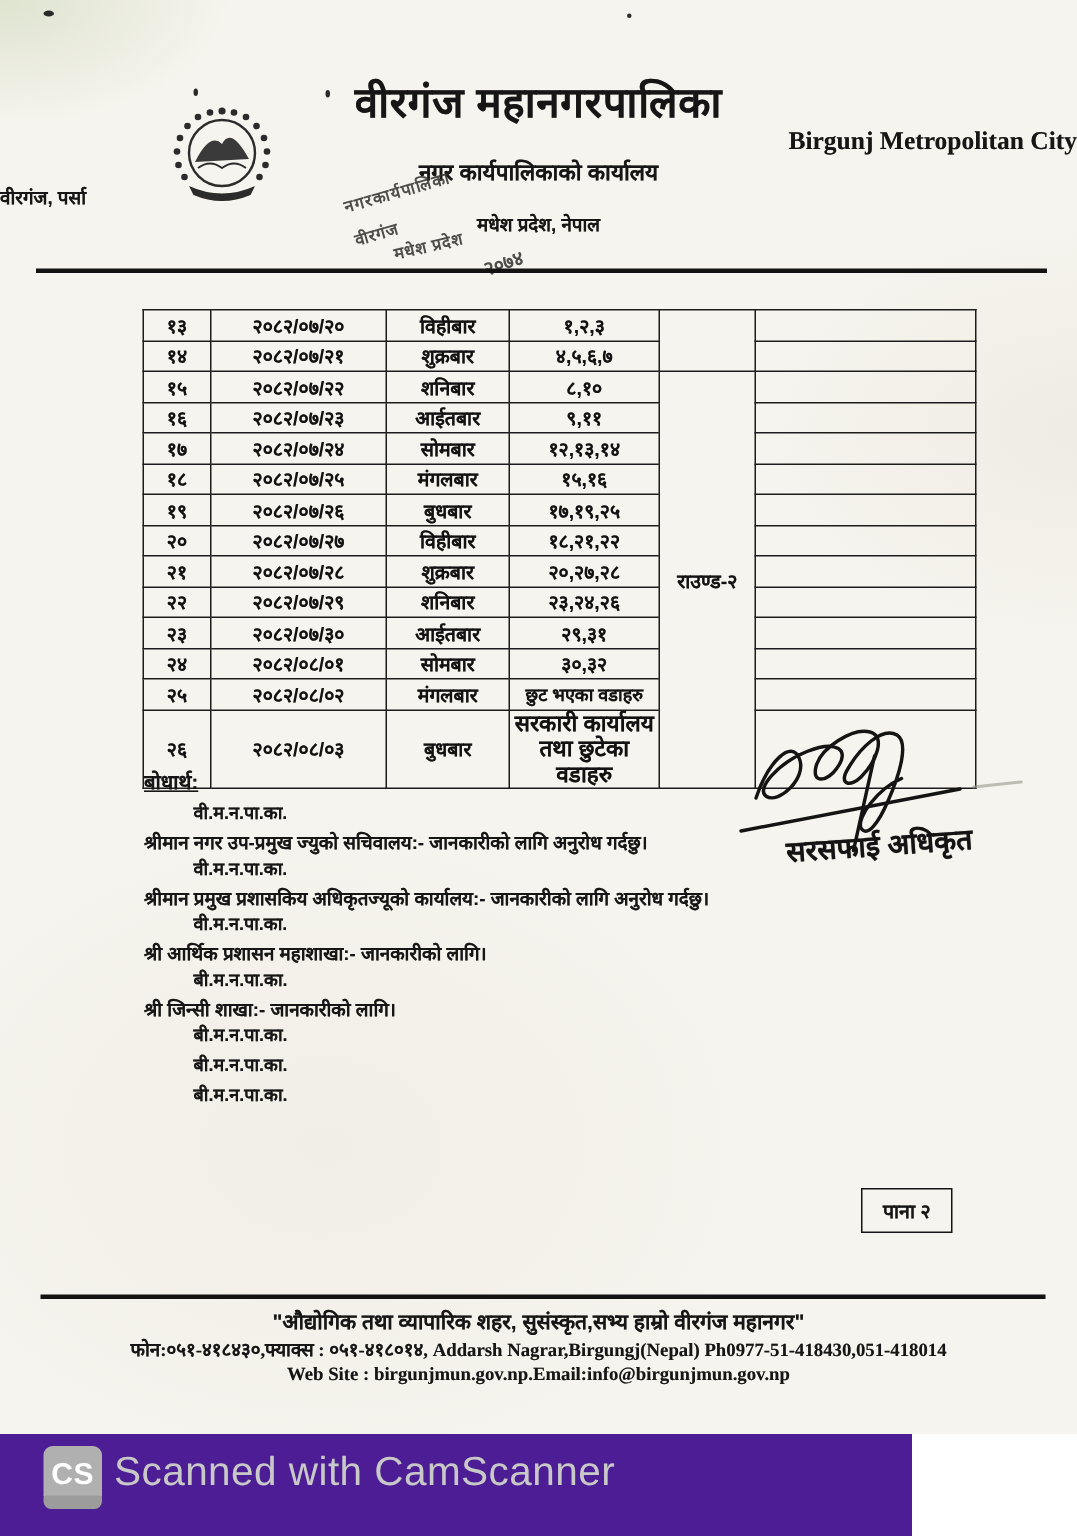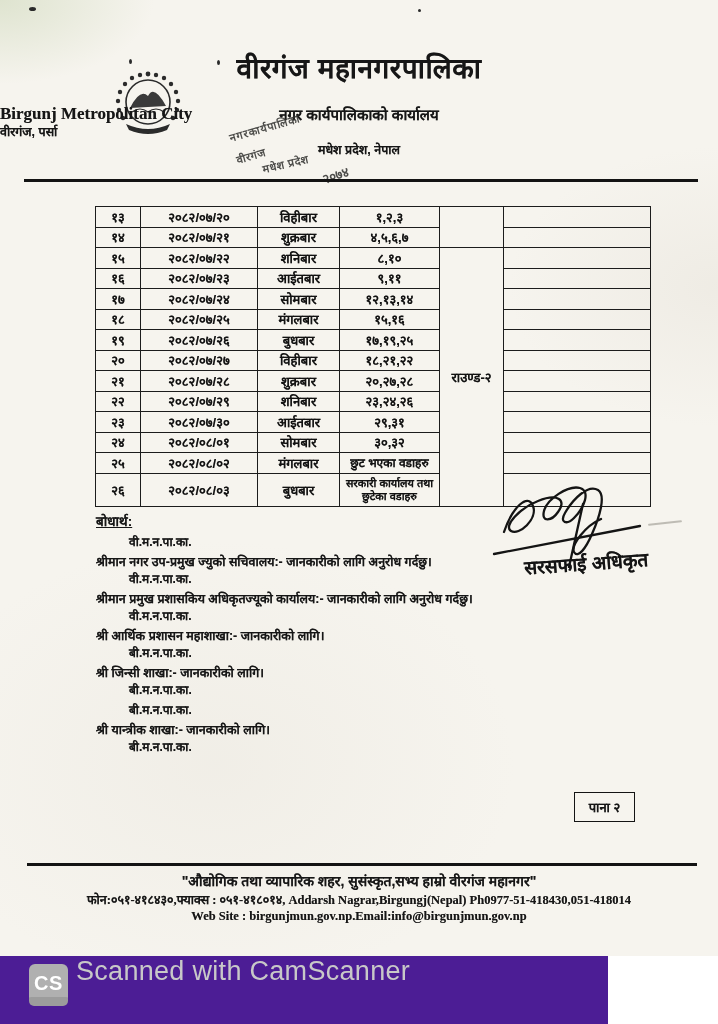--- a/index.html
+++ b/index.html
@@ -20,22 +20,22 @@
       radial-gradient(ellipse 400px 300px at 30% 80%, rgba(228,224,214,0.30), rgba(228,224,214,0) 75%),
       #f6f4ee;
   }
   .ink { color:#161616; text-shadow:0 0 0.4px rgba(20,20,20,0.5); }
   .speck { position:absolute; background:#2a2a2a; border-radius:50%; }
 
   
   .logo { position:absolute; left:110px; top:66px; width:76px; height:80px; }
   .title-np { position:absolute; left:0; top:48px; width:718px; text-align:center;
               font-size:28px; font-weight:bold; letter-spacing:0.5px; }
-  .title-en { position:absolute; left:0; top:84px; width:718px; text-align:left;
-              font-family:"Liberation Serif", serif; font-size:17px; font-weight:bold;margin-top:20px; }
+  .title-en { position:absolute; left:0; top:84px; width:718px; text-align:right;
+              font-family:"Liberation Serif", serif; font-size:17px; font-weight:bold; }
   .hline3 { position:absolute; left:0; top:104px; width:718px; text-align:center;
             font-size:15px; font-weight:bold; }
   .hline4 { position:absolute; left:0; top:123px; width:710px; text-align:left;
             font-size:12.5px; font-weight:bold; }
   .hline5 { position:absolute; left:0; top:141px; width:718px; text-align:center;
             font-size:12.5px; font-weight:bold; }
   .stamp-txt { position:absolute; font-weight:bold; color:#30302e; opacity:0.85; white-space:nowrap; }
   .stamp1 { left:228px; top:120px; font-size:11px; transform:rotate(-16deg); letter-spacing:1px; }
   .stamp2 { left:236px; top:148px; font-size:11px; transform:rotate(-16deg); letter-spacing:0.5px; }
   .stamp3 { left:262px; top:156px; font-size:11px; transform:rotate(-13deg); letter-spacing:0.5px; }
@@ -43,21 +43,21 @@
   .head-rule { position:absolute; left:24px; top:179px; width:674px; height:3px; background:#131313; }
 
   
   .sched { position:absolute; left:95px; top:206px; border-collapse:collapse; table-layout:fixed; width:555px; }
   .sched td {
     border:1.6px solid #1c1c1c; text-align:center; vertical-align:middle;
     font-weight:bold; font-size:13px; color:#121212; padding:0 1px; height:20.5px;
     text-shadow:0 0 0.4px rgba(20,20,20,0.45);
   }
   .sched tr.tall td { height:33px; }
-  .sched td.small { font-size:11px; line-height:1.15; }
+  .sched td.small { font-size:15px; line-height:1.15; }
   .sched td.mid { font-size:12px; }
   .round-cell { font-size:12.5px; }
 
   
   .bodhartha { position:absolute; left:96px; top:512px; width:430px; }
   .bod-head { font-size:13.5px; font-weight:bold; text-decoration:underline; margin-bottom:5px; }
   .bod-line { font-size:12.5px; font-weight:bold; line-height:15px; }
   .bod-org  { font-size:12px; font-weight:bold; line-height:14px; margin:2px 0 6px 33px; }
 
   
@@ -85,21 +85,21 @@
   .foot-web { position:absolute; left:0; top:909px; width:718px; text-align:center;
               font-family:"Liberation Serif", serif; font-size:12.5px; font-weight:bold; }
 
   
   .cs-strip { position:absolute; left:0; top:956px; width:608px; height:68px; background:#4c1d95; }
   .cs-badge { position:absolute; left:29px; top:8px; width:39px; height:39px;
               background:#b0b0b0; border-radius:6px; display:flex; align-items:center; justify-content:center; }
   .cs-badge-tab { position:absolute; left:29px; top:41px; width:39px; height:9px;
                   background:#9c9c9c; border-radius:2px 2px 5px 5px; }
   .cs-badge span { color:#ffffff; font-size:20px; font-weight:bold; letter-spacing:0.5px; }
-  .cs-label { position:absolute; left:76px; top:0; font-size:27px; color:#c8c8c8; letter-spacing:0.3px; }
+  .cs-label { position:absolute; left:76px; top:10px; font-size:27px; color:#c8c8c8; letter-spacing:0.3px; }
 </style>
 </head>
 <body>
 
 <div class="scan">
 
   <div class="speck" style="left:29px; top:7px; width:7px; height:4px;"></div>
   <div class="speck" style="left:129px; top:59px; width:3px; height:5px;"></div>
   <div class="speck" style="left:217px; top:60px; width:3px; height:5px;"></div>
   <div class="speck" style="left:418px; top:9px; width:3px; height:3px;"></div>
@@ -268,21 +268,20 @@
     <div class="bod-org ink">वी.म.न.पा.का.</div>
 
     <div class="bod-line ink">श्री आर्थिक प्रशासन महाशाखा:- जानकारीको लागि।</div>
     <div class="bod-org ink">बी.म.न.पा.का.</div>
 
     <div class="bod-line ink">श्री जिन्सी शाखा:- जानकारीको लागि।</div>
     <div class="bod-org ink">बी.म.न.पा.का.</div>
 
     <div class="bod-org ink">बी.म.न.पा.का.</div>
 
-    <div class="bod-line ink">श्री यान्त्रीक शाखा:- जानकारीको लागि।</div>
     <div class="bod-org ink">बी.म.न.पा.का.</div>
   </div>
 
   <svg class="sig" width="175" height="100" viewBox="0 0 175 100">
     <g stroke="#141414" stroke-width="2.3" fill="none" stroke-linecap="round">
       <path d="M16,58 C24,34 40,18 45,32 C50,45 31,62 23,57 C15,52 32,34 50,27 C70,19 79,26 70,38 C64,47 53,49 56,37 C59,25 80,11 92,14 C103,17 96,34 86,44 C79,51 71,49 77,39 C85,25 100,10 110,16 C118,21 112,42 104,60 C98,74 90,85 86,78 C83,71 97,52 113,45"></path>
       <path d="M95,30 L81,93"></path>
       <path d="M6,80 L152,52"></path>
     </g>
   </svg>

